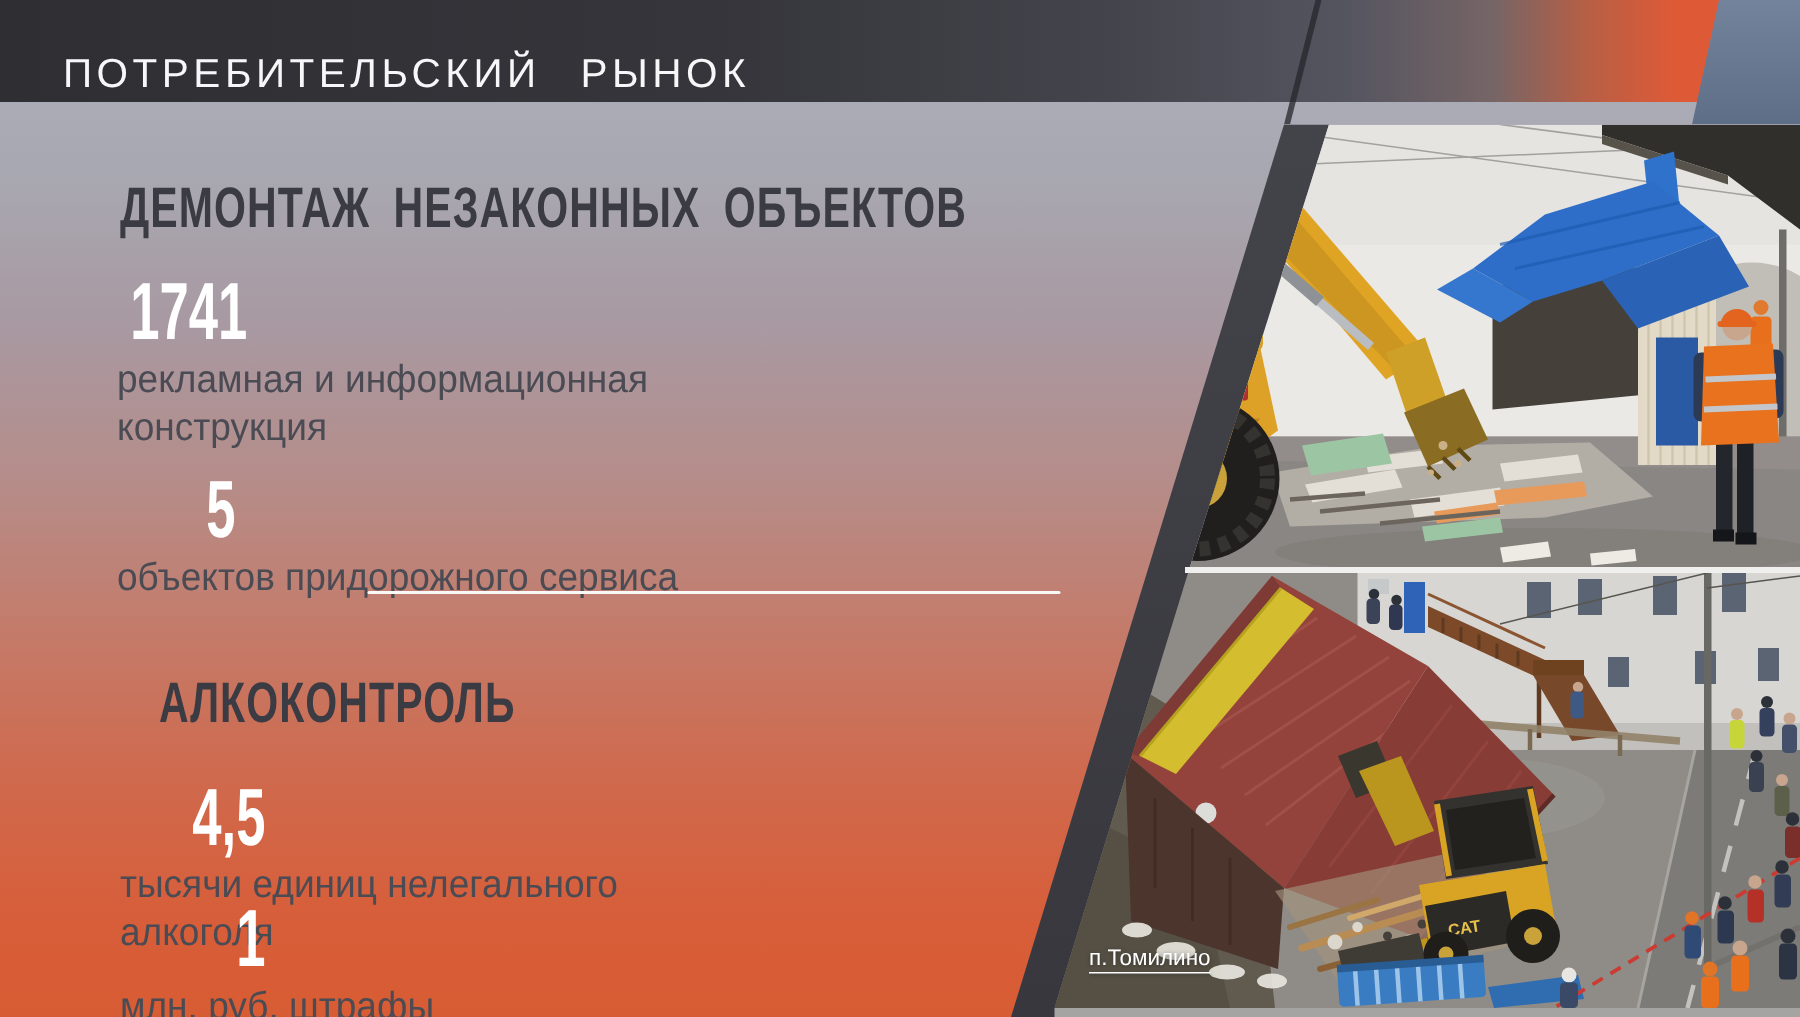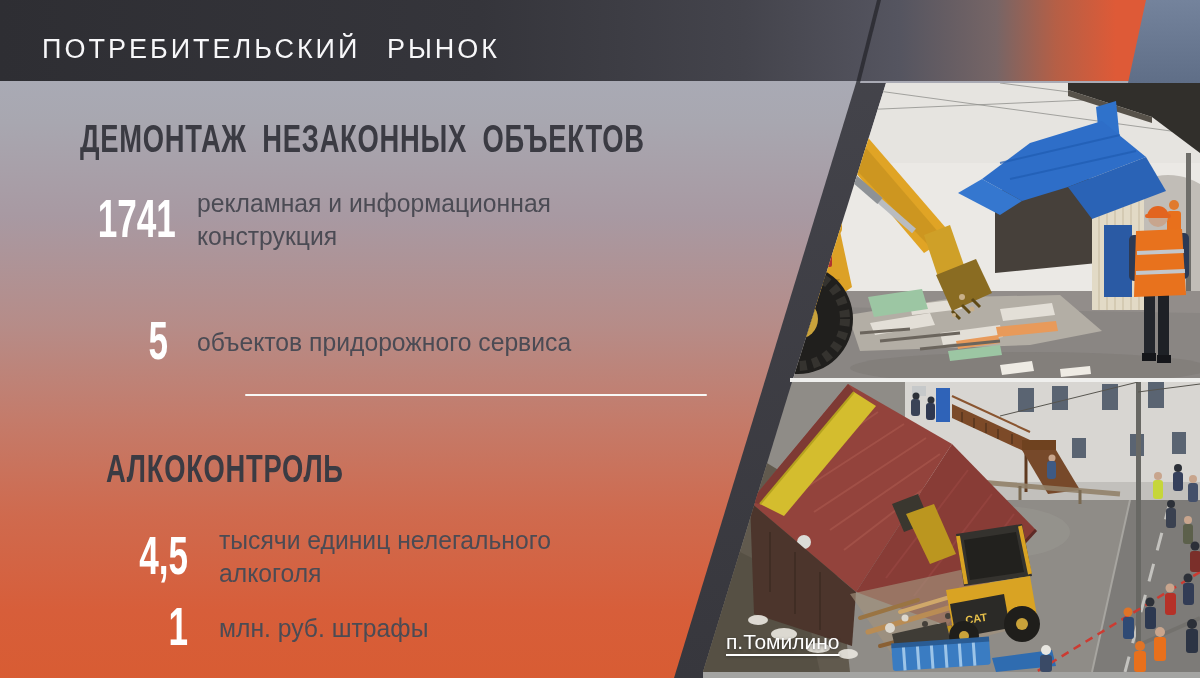--- a/index.html
+++ b/index.html
@@ -3,21 +3,21 @@
 <meta charset="utf-8">
 <style>
   html,body{margin:0;padding:0;background:#1d1d20;}
   .slide{
     position:relative;width:1200px;height:678px;overflow:hidden;
     font-family:"Liberation Sans",sans-serif;
     background:linear-gradient(180deg,#abb0bd 0%,#a8a7b0 18%,#a899a2 32%,#b68c88 48%,#c47b6a 62%,#cf6a4e 76%,#d75e3a 90%,#d85c33 100%);
   }
   
   .topbar{
-    position:absolute;left:0;top:0;width:1200px;height:81px;
+    position:absolute;left:0;top:0;width:1200px;height:68px;
     background:linear-gradient(90deg,#2e2e33 0%,#35353b 40%,#44444c 62%,#555560 75%,#766566 83%,#b55f46 88%,#de5a37 93%,#de5a37 100%);
     z-index:30;
   }
   .topbar-corner{
     position:absolute;left:0;top:0;width:1200px;height:83px;
     clip-path:polygon(1146px 0,1200px 0,1200px 83px,1128px 83px);
     background:linear-gradient(180deg,#74839c,#5f6e87);
   }
   .topbar-seam{
     position:absolute;left:0;top:0;width:1200px;height:83px;
@@ -37,21 +37,21 @@
     z-index:10;
   }
   
   .heading{
     position:absolute;margin:0;font-size:38px;font-weight:700;color:#3b3b43;
     letter-spacing:1px;word-spacing:10px;white-space:nowrap;
     transform:scaleX(.72);transform-origin:0 50%;z-index:5;
   }
   .heading-1{left:80px;top:118px;}
   .heading-2{left:106px;top:448px;}
-  .row{position:absolute;left:60px;display:flex;align-items:center;z-index:5;}
+  .row{position:absolute;left:49px;display:flex;align-items:flex-start;z-index:5;flex-direction:column;}
   .val{
     width:108px;text-align:right;font-size:54px;line-height:.9;font-weight:700;color:#ffffff;
     transform:scaleX(.65);transform-origin:100% 50%;white-space:nowrap;
   }
   .sec2 .val{width:128px;}
   .lbl{
     width:420px;margin-left:29px;margin-top:3px;
     font-size:26px;line-height:1.25;color:#4b4b54;
     transform:scaleX(.95);transform-origin:0 0;
   }
@@ -62,21 +62,21 @@
   }
   
   .photo{position:absolute;left:700px;width:500px;z-index:12;}
   .photo-top{top:83px;height:296px;clip-path:polygon(186px 0,500px 0,500px 296px,93px 296px);}
   .photo-bottom{top:382px;height:290px;clip-path:polygon(92px 0,500px 0,500px 290px,3px 290px);}
   .photo svg{display:block;}
   .photo-gap{position:absolute;left:790px;top:378px;width:410px;height:4px;background:#efefed;z-index:14;}
   .photo-strip{position:absolute;left:703px;top:672px;width:497px;height:6px;background:#a4a4a2;z-index:14;}
   .photo-caption{
     position:absolute;left:726px;top:630px;z-index:20;
-    font-size:21px;color:#ffffff;white-space:nowrap;
+    font-size:15px;color:#ffffff;white-space:nowrap;
     text-decoration-line:underline;text-decoration-style:wavy;
     text-decoration-color:#d93025;text-decoration-thickness:2px;text-underline-offset:5px;
     text-shadow:0 1px 3px rgba(40,40,40,.65);
     text-decoration:underline;
   }
 </style>
 </head>
 <body>
 
 <div class="slide">

